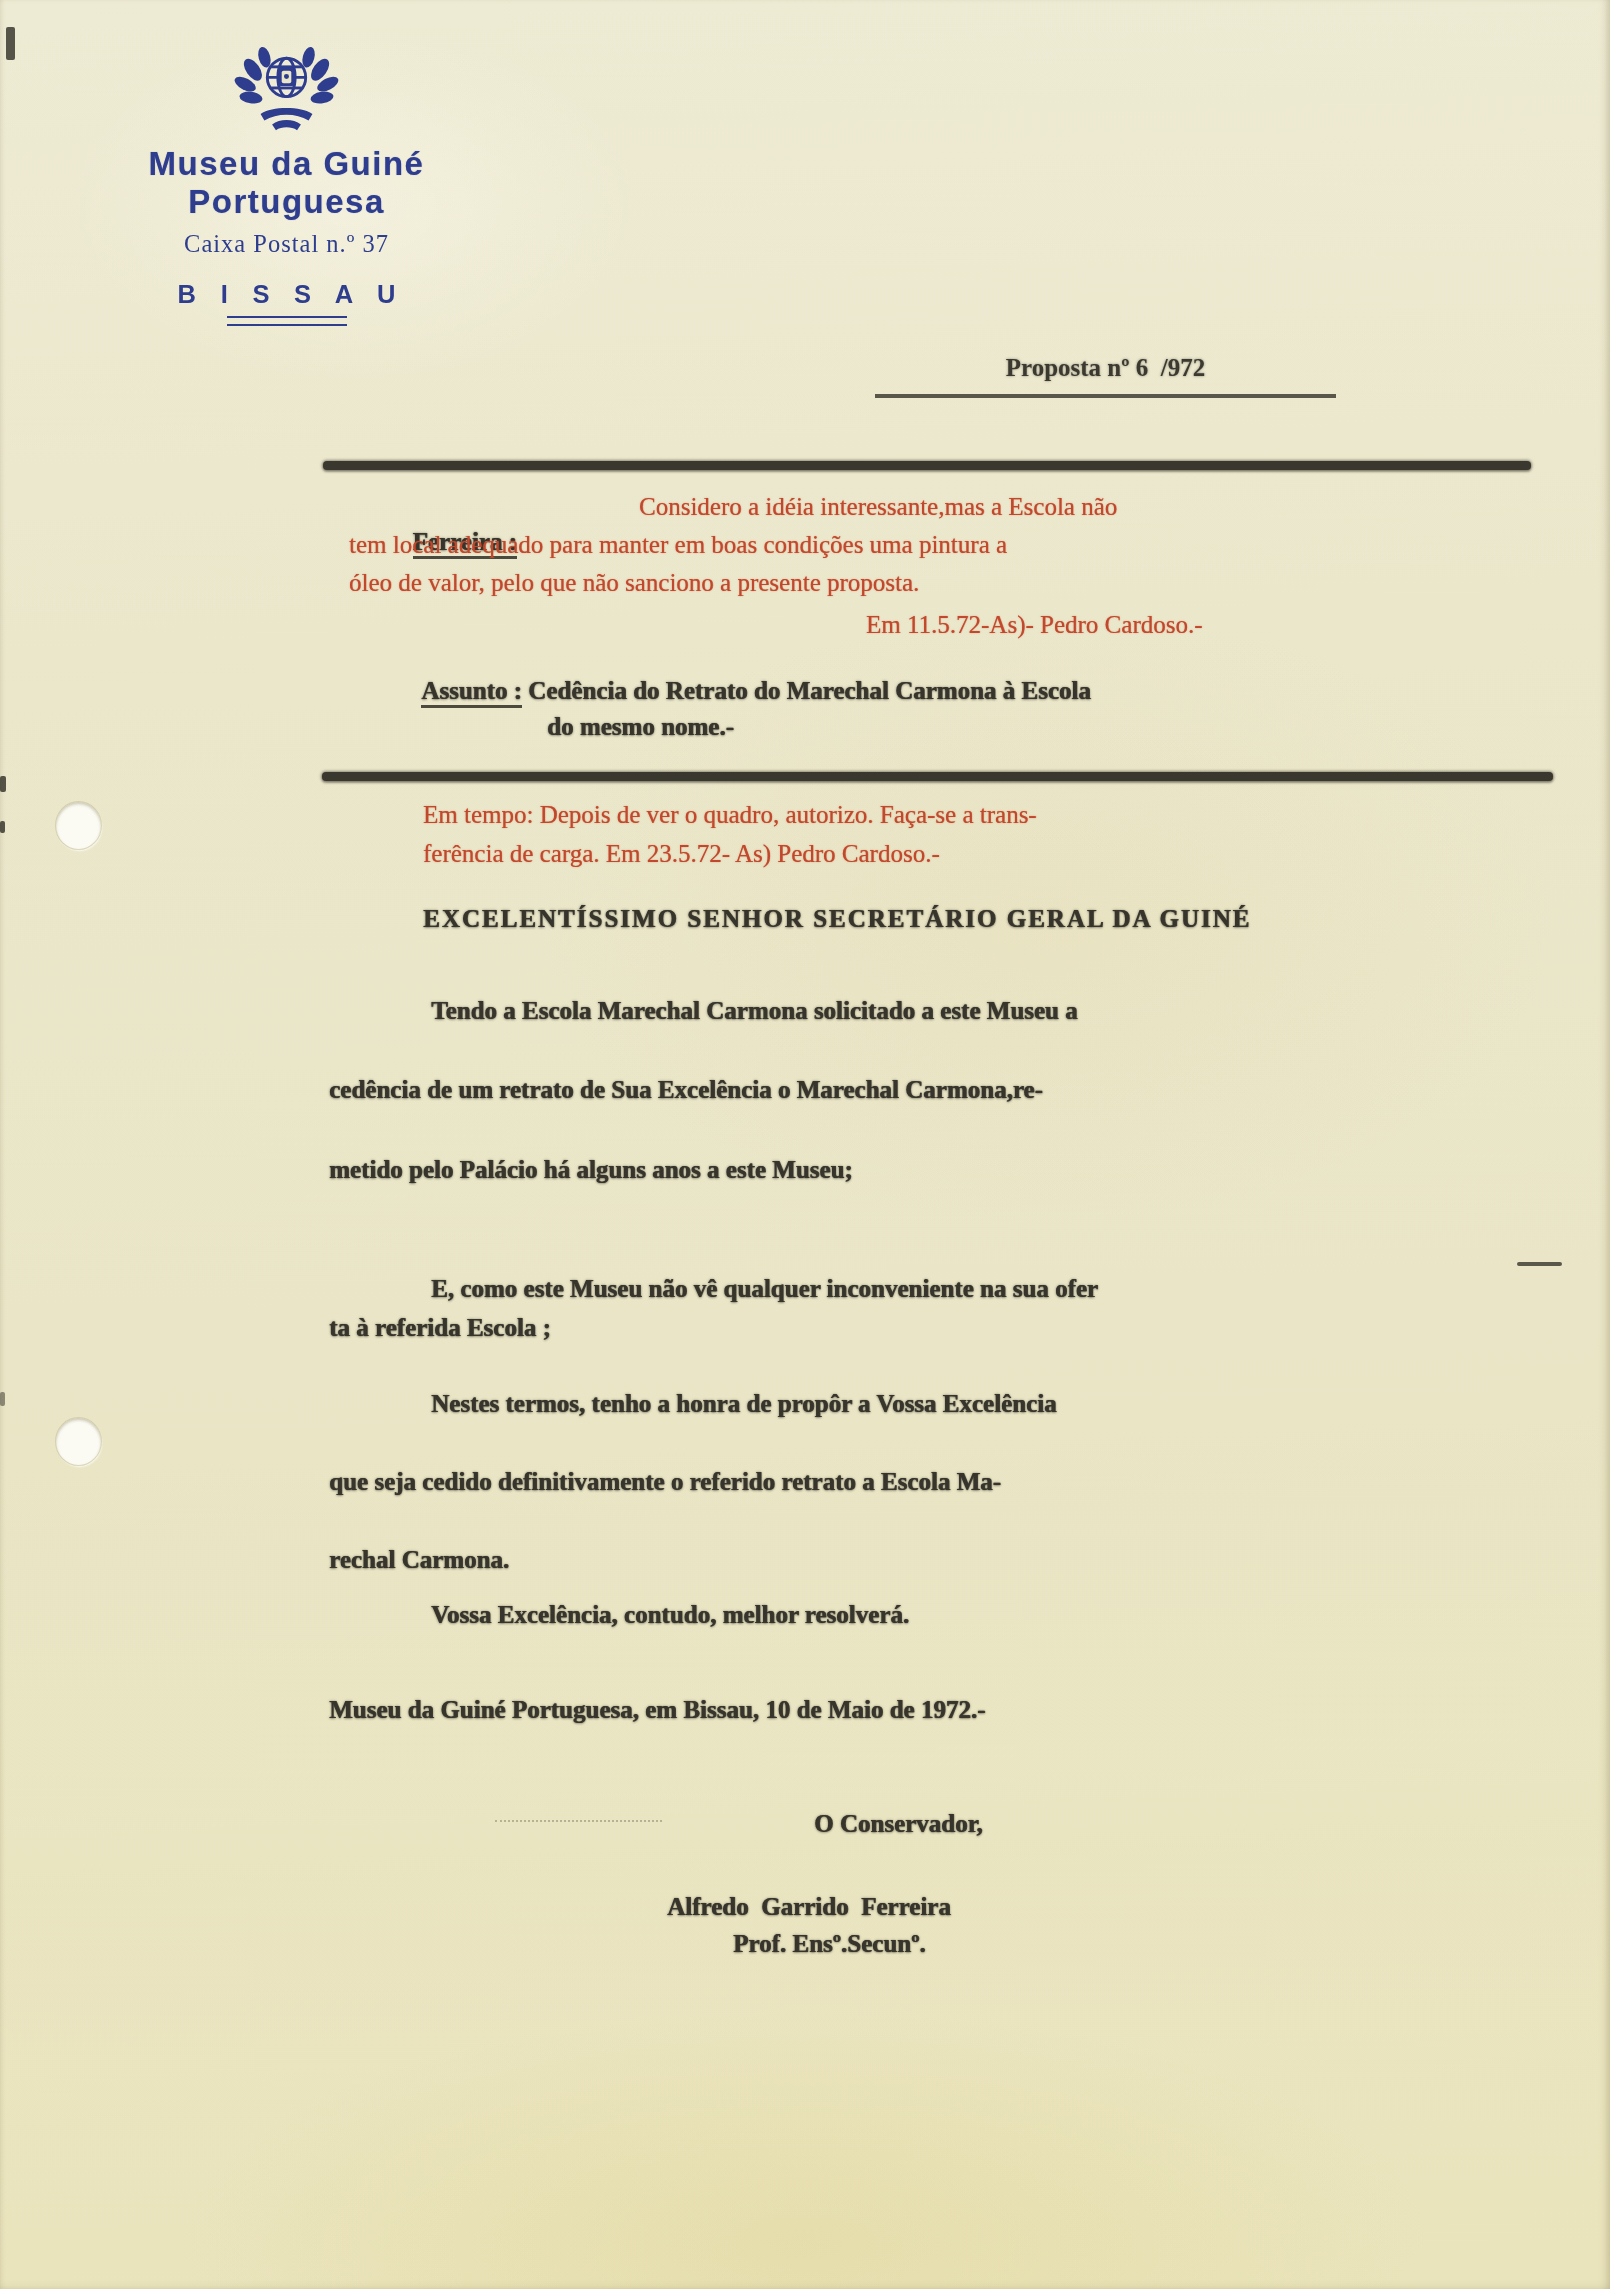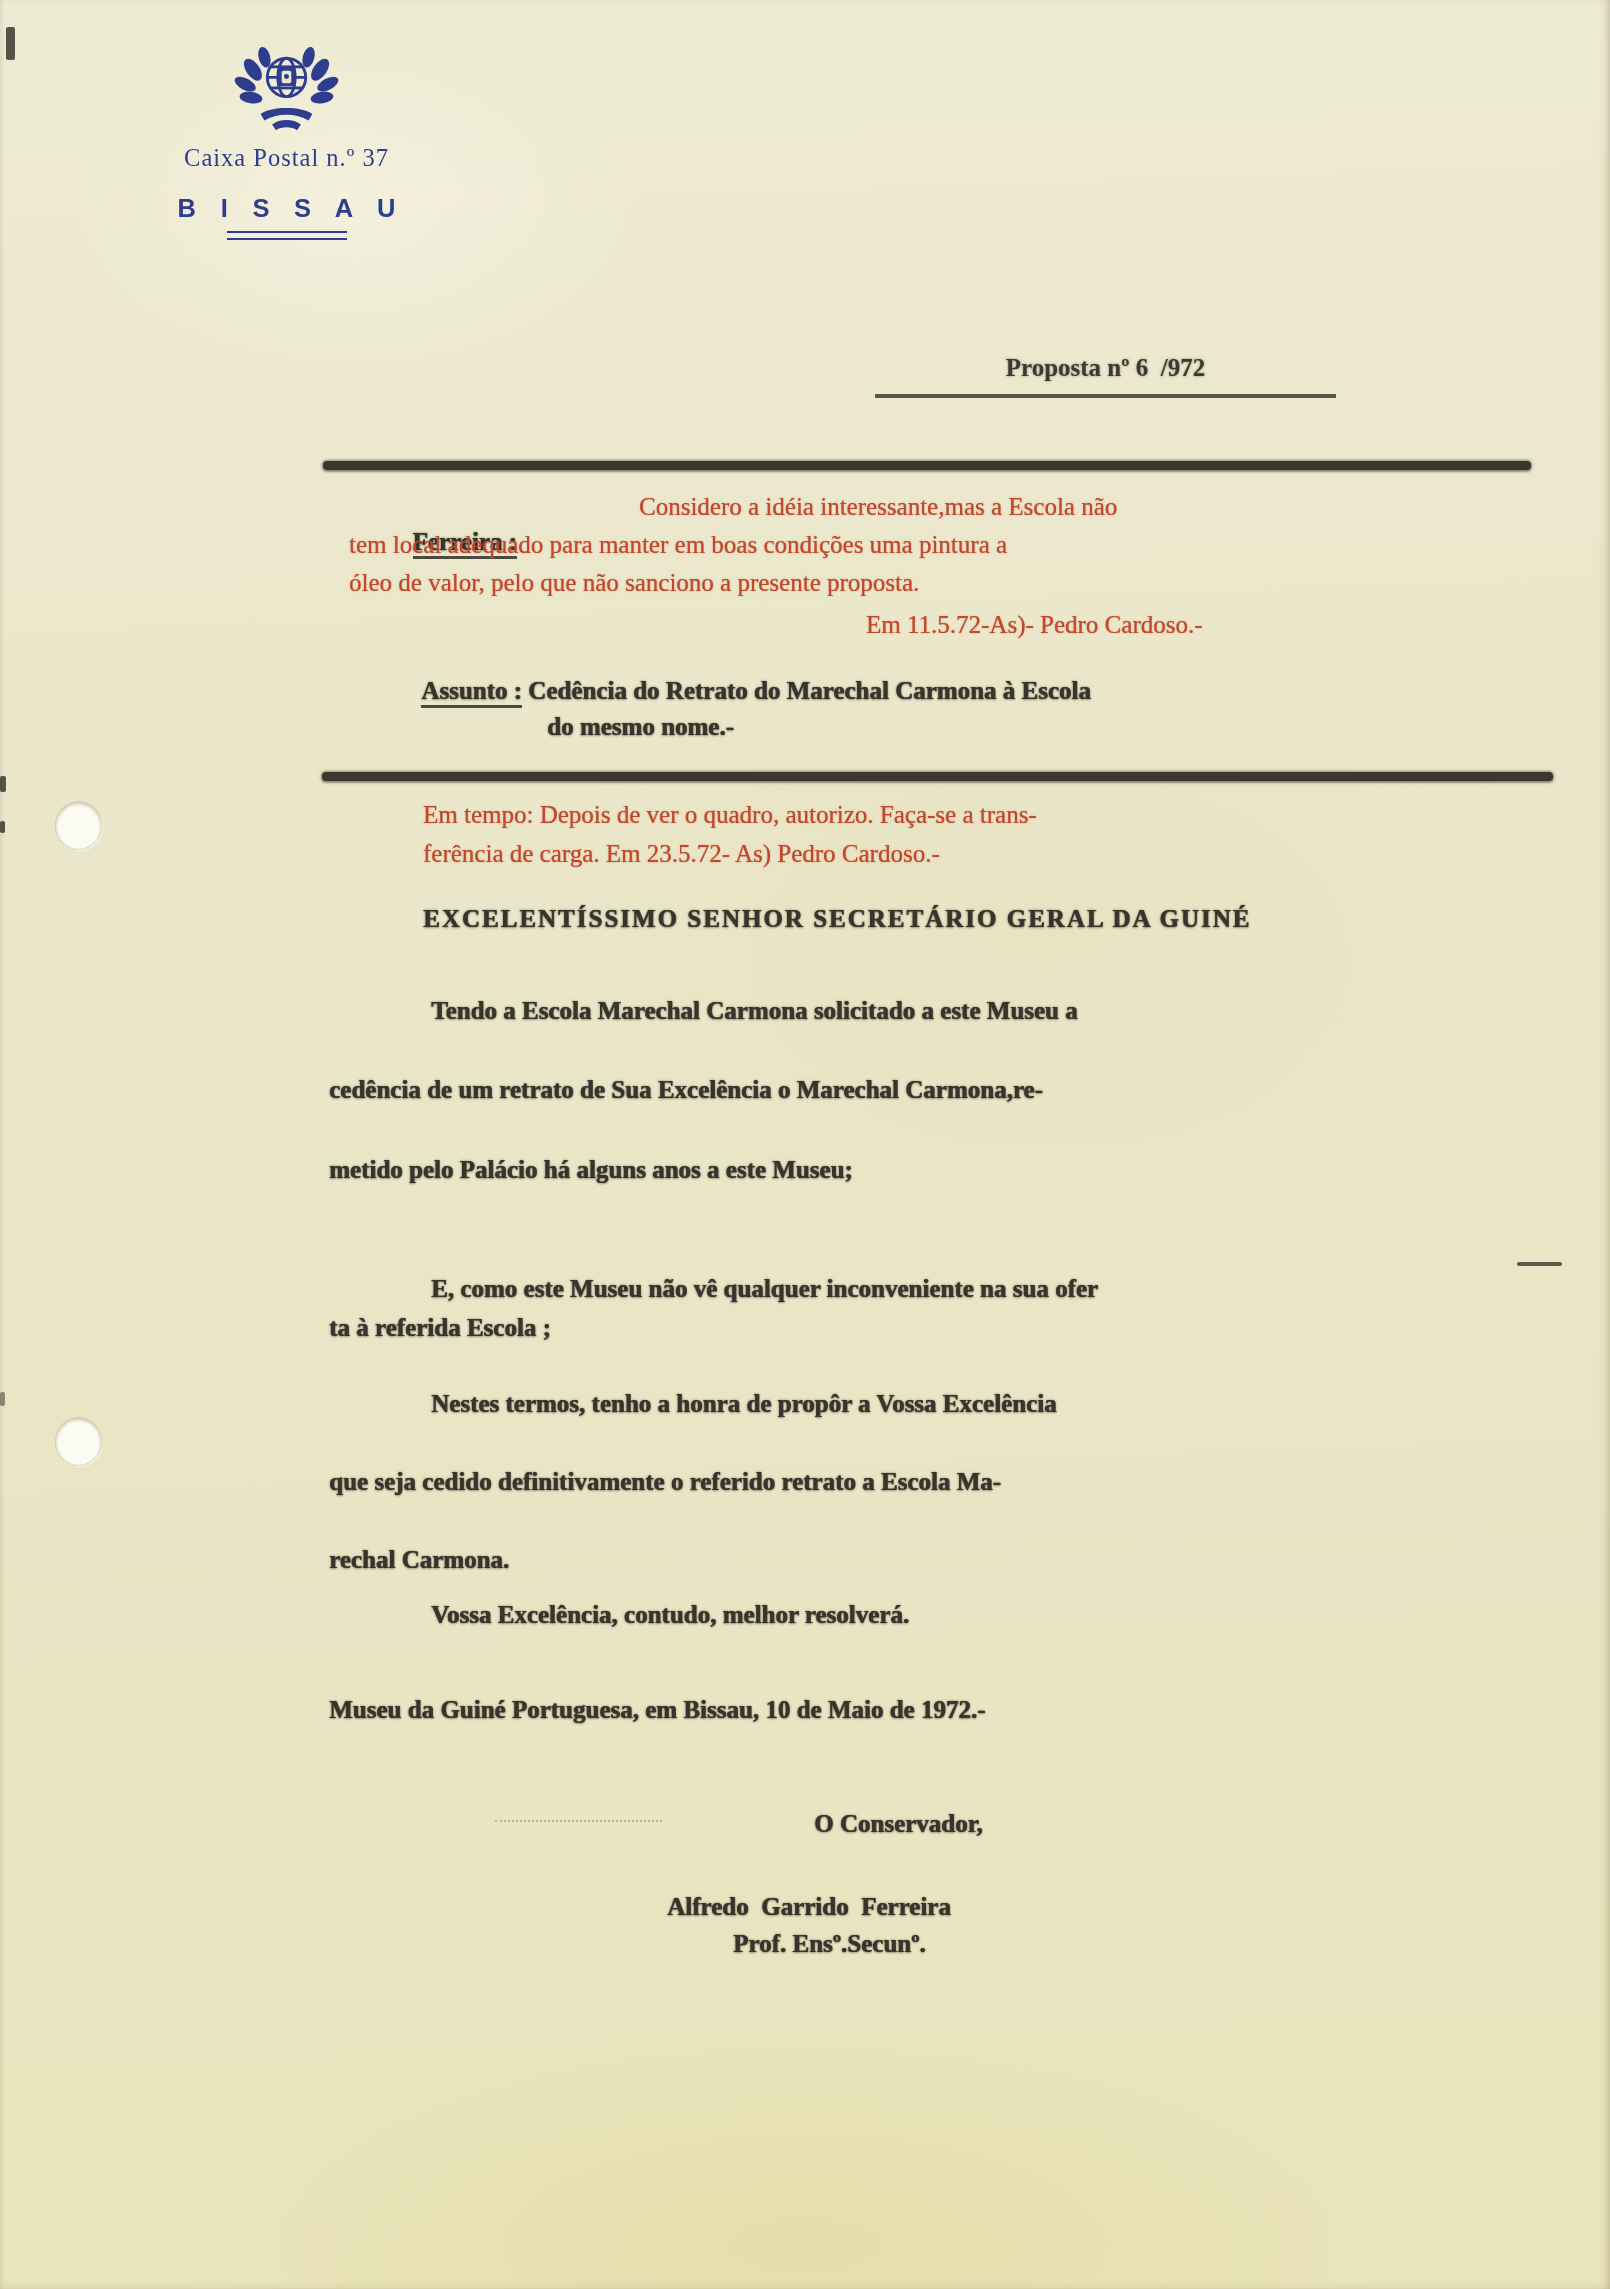--- a/index.html
+++ b/index.html
@@ -65,20 +65,21 @@
         <ellipse cx="65" cy="40" rx="9" ry="20"></ellipse>
         <line x1="45" y1="40" x2="85" y2="40"></line>
         <line x1="49" y1="29" x2="81" y2="29"></line>
         <line x1="49" y1="51" x2="81" y2="51"></line>
       </g>
       <rect x="57" y="30" width="16" height="19" rx="3" fill="#2e3d8e"></rect>
       <rect x="60" y="33" width="10" height="13" rx="2" fill="#eae6c9"></rect>
       <circle cx="65" cy="39" r="2.6" fill="#2e3d8e"></circle>
     </svg>
   </div>
+  <div class="lh-name">Museu da Guiné Portuguesa</div>
   <div class="lh-box">Caixa Postal n.º 37</div>
   <div class="lh-city">B I S S A U</div>
   <div class="lh-rule"></div>
 </div>
 
 <div class="t doc-title">Proposta nº 6  /972</div>
 
 <div class="rule" style="left:323px;top:461px;width:1208px;"></div>
 
 <div class="t heavy" style="left:400px;top:486px;">

